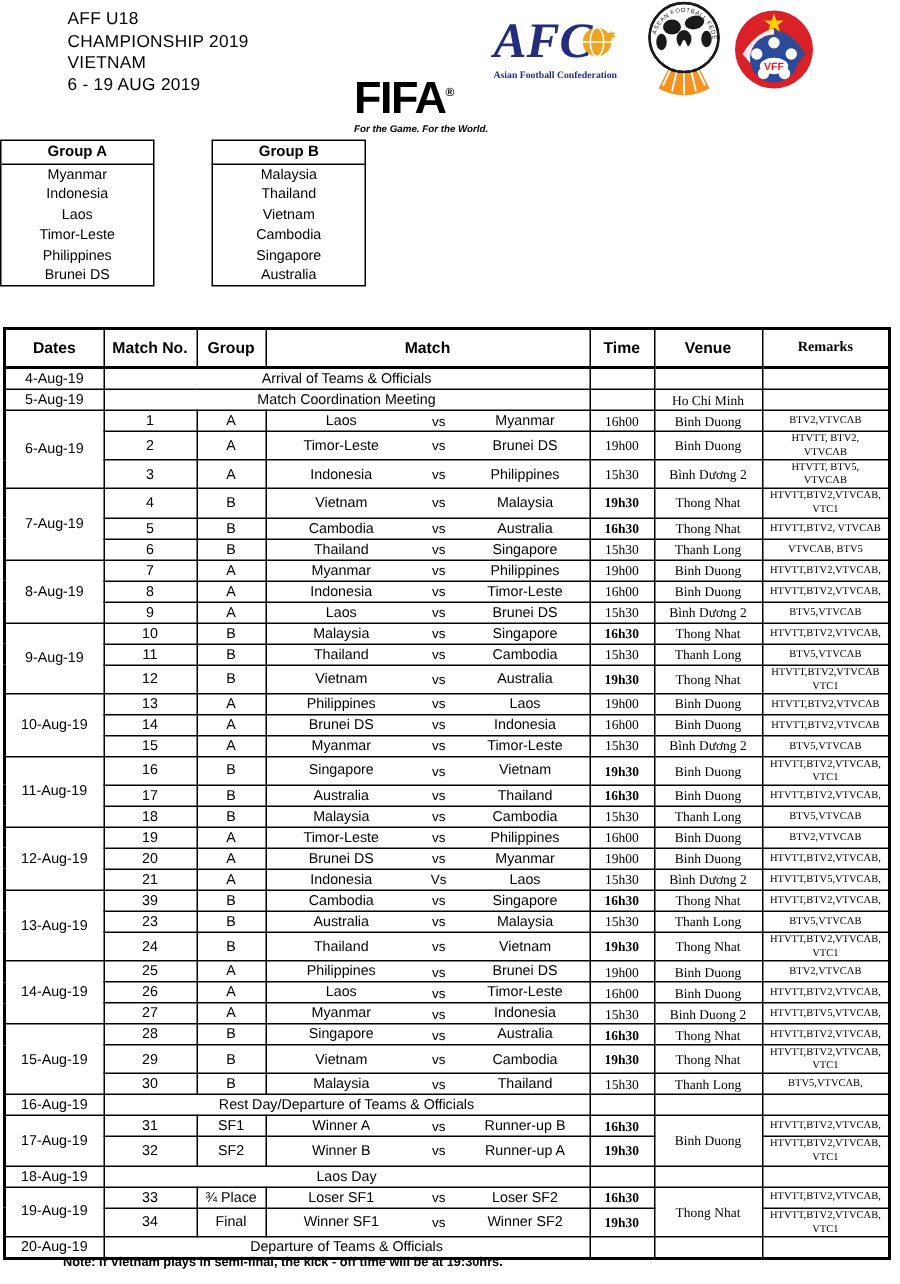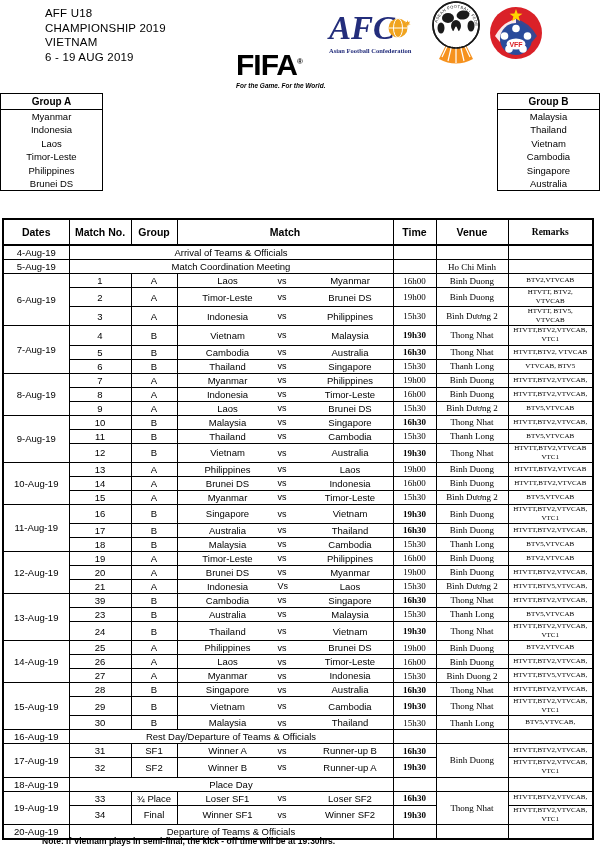--- a/index.html
+++ b/index.html
@@ -17,42 +17,42 @@
   .afc-word{font-family:"Liberation Serif",serif;font-weight:bold;font-style:italic;
             font-size:33px;line-height:30px;position:relative;width:86px;}
   .afc-globe{position:absolute;left:58px;top:3px;}
   .afc-tag{font-family:"Liberation Serif",serif;font-weight:bold;font-size:6.5px;
            margin-top:4px;white-space:nowrap;}
   .logo-aff{position:absolute;left:430px;top:1px;}
   .logo-vff{position:absolute;left:489px;top:4px;}
 
   
   .groups{position:absolute;top:93px;left:0;width:600px;display:flex;
-          justify-content:space-between;gap:20px;}
+          justify-content:flex-start;gap:38px;}
   .gbox{width:101px;border:1px solid #000;background:#fff;}
   .gbox-h{font-weight:bold;font-size:10px;line-height:15px;text-align:center;
           border-bottom:1px solid #000;}
   .gbox .team{font-size:9.5px;line-height:13.4px;text-align:center;}
 
   
   #sched{position:absolute;top:218px;left:2px;width:524px;border-collapse:collapse;
          table-layout:fixed;border:2px solid #000;}
   #sched th,#sched td{border:1px solid #000;padding:0;vertical-align:middle;overflow:hidden;}
   #sched thead th{border-bottom:2px solid #000;height:24px;font-size:10.5px;font-weight:bold;}
   .th-serif{font-family:"Liberation Serif",serif;font-size:9.5px !important;}
   #sched td{height:13px;}
   tr.day-start > td{border-top:2px solid #000;}
   .nb{border-bottom-style:hidden;}
   .c{text-align:center;}
   .serif{font-family:"Liberation Serif",serif;}
   .date-cell{font-size:9.5px;}
   .no-cell,.group-cell{font-size:9.5px;}
   .match-cell .mrow{display:flex;align-items:center;font-size:9.5px;}
   .match-cell .home{width:100px;text-align:center;}
-  .match-cell .vsx{width:30px;font-size:9px;}
+  .match-cell .vsx{width:30px;text-align:center;font-size:9px;}
   .match-cell .away{flex:1;text-align:center;}
   .event-cell{font-size:9.5px;margin-top:44px;}
   .time-cell{font-size:9px;}
   .venue-cell{font-size:9px;}
   .remarks-cell{font-size:7px;line-height:1.3;white-space:pre-line;}
   .tb{font-weight:bold;}
 
   
   .note{position:absolute;left:42px;top:836px;font-weight:bold;font-size:8.5px;}
 </style>
@@ -642,21 +642,21 @@
               <span class="vsx">vs</span>
               <span class="away">Runner-up A</span>
             </div>
           </td>
           <td class="time-cell c serif tb">19h30</td>
           <td class="remarks-cell c serif">HTVTT,BTV2,VTVCAB,
 VTC1</td>
         </tr>
         <tr class="day-start">
           <td class="date-cell c">18-Aug-19</td>
-          <td class="event-cell c" colspan="3">Place Day</td>
+          <td class="event-cell c" colspan="3">Laos Day</td>
           <td class="time-cell c serif"></td>
           <td class="venue-cell c serif"></td>
           <td class="remarks-cell c serif"></td>
         </tr>
         <tr class="day-start">
           <td class="date-cell c" rowspan="2">19-Aug-19</td>
           <td class="no-cell c nb">33</td>
           <td class="group-cell c nb">¾ Place</td>
           <td class="match-cell nb">
             <div class="mrow">

